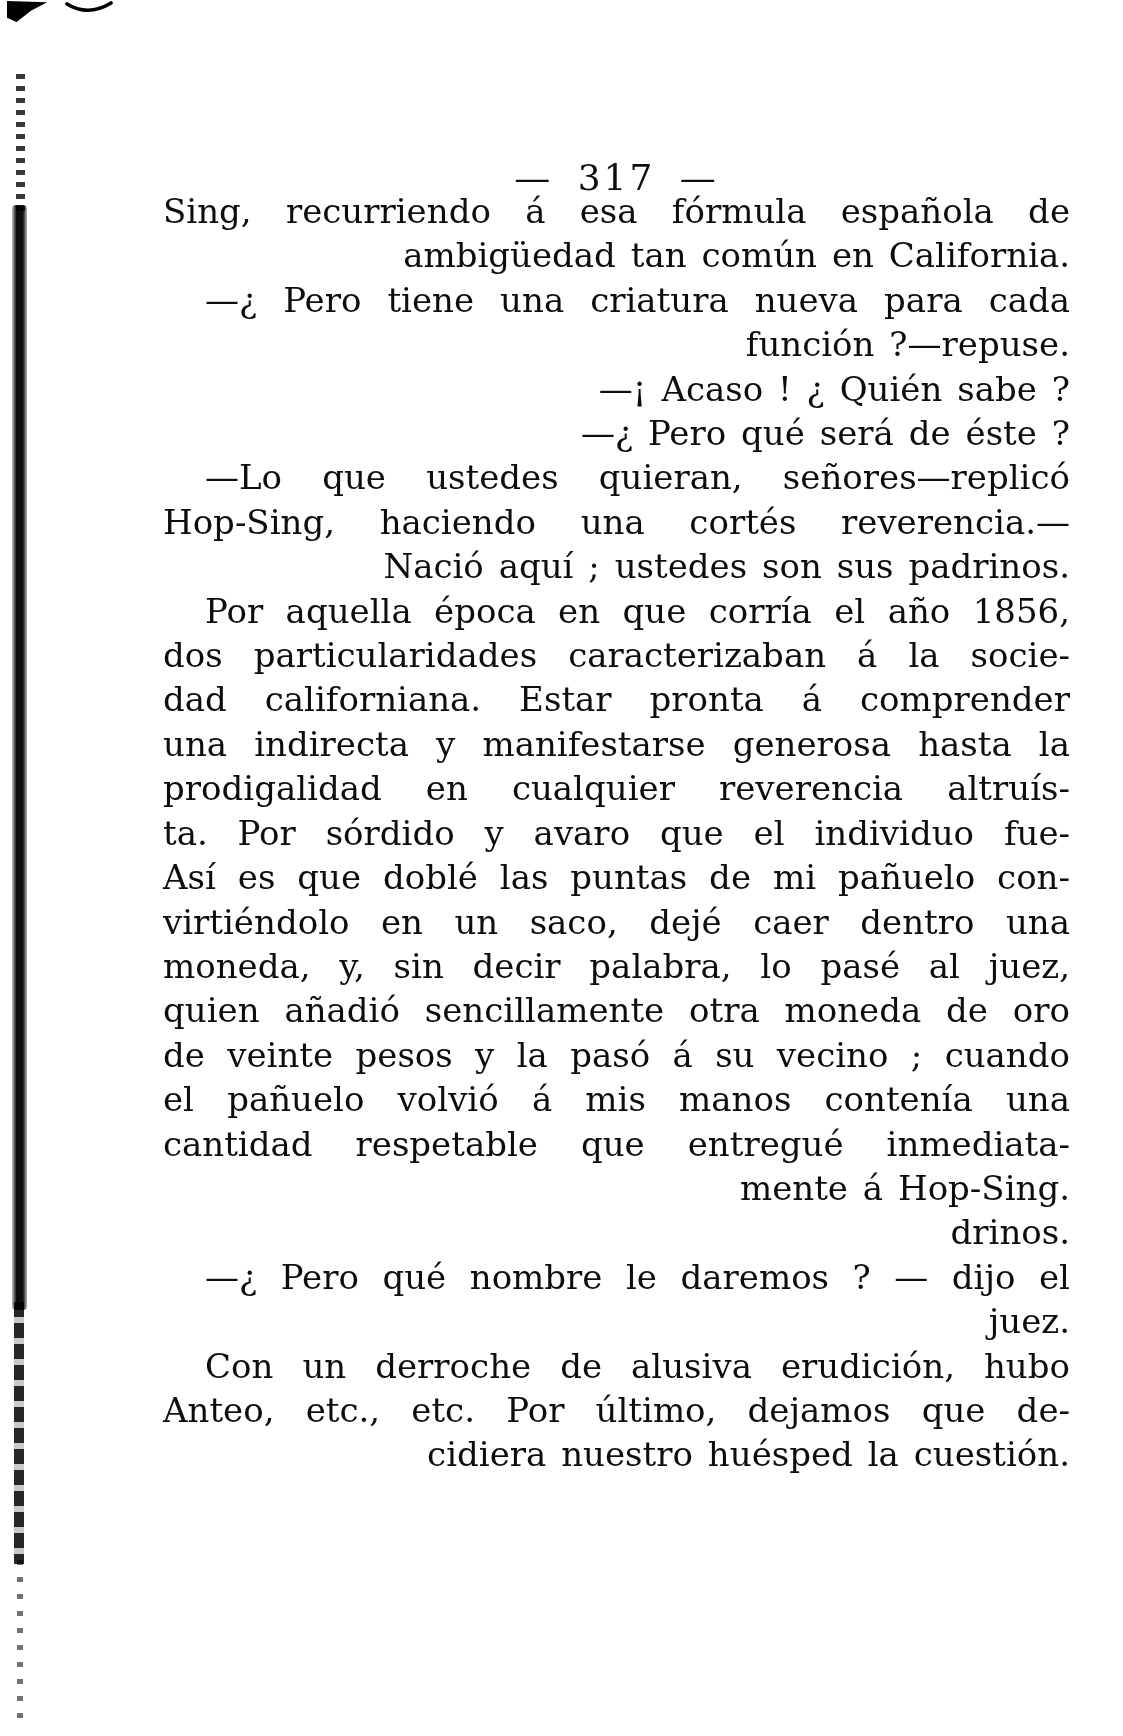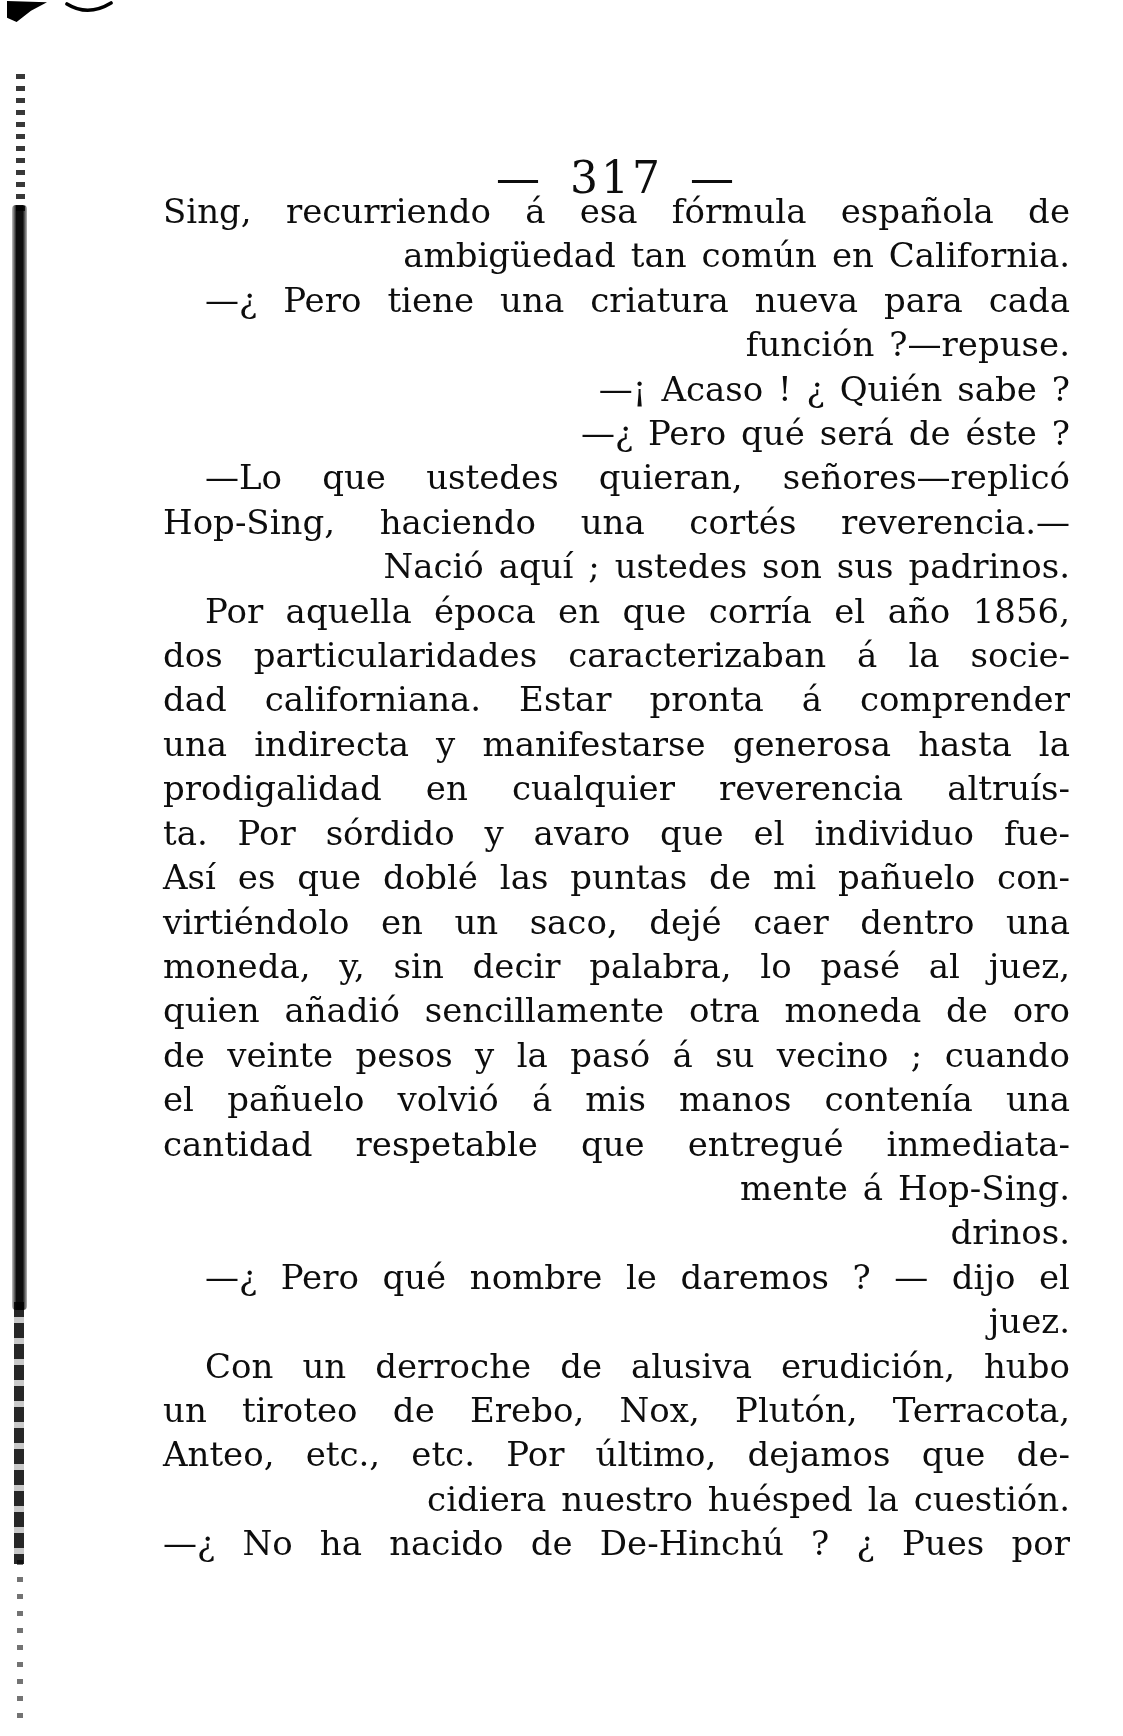--- a/index.html
+++ b/index.html
@@ -35,21 +35,21 @@
     background:repeating-linear-gradient(178deg,#000 0 15px,rgba(0,0,0,.25) 15px 21px);
   }
   .band-tail{
     left:17px;top:1560px;width:6px;height:168px;opacity:.55;
     background:repeating-linear-gradient(180deg,#000 0 5px,transparent 5px 17px);
   }
 
   
   .folio{
     position:absolute;left:163px;top:158px;width:907px;
-    text-align:center;font-size:44px;line-height:40px;
+    text-align:center;font-size:36px;line-height:40px;
     letter-spacing:3px;word-spacing:10px;
   }
   .body-text{
     position:absolute;left:163px;top:189px;width:907px;
     font-size:34px;line-height:44.4px;
     word-spacing:0.12em;
   }
   .line{text-align:right;text-justify:inter-word;}
   .line.j{text-align:justify;text-align-last:justify;}
   .line.i{text-indent:42px;}
@@ -91,19 +91,17 @@
     <div class="line j">moneda, y, sin decir palabra, lo pasé al juez,</div>
     <div class="line j">quien añadió sencillamente otra moneda de oro</div>
     <div class="line j">de veinte pesos y la pasó á su vecino ; cuando</div>
     <div class="line j">el pañuelo volvió á mis manos contenía una</div>
     <div class="line j">cantidad respetable que entregué inmediata-</div>
     <div class="line">mente á Hop-Sing.</div>
     <div class="line">drinos.</div>
     <div class="line j i">—¿ Pero qué nombre le daremos ? — dijo el</div>
     <div class="line">juez.</div>
     <div class="line j i">Con un derroche de alusiva erudición, hubo</div>
-    <div class="line j">un tiroteo de Erebo, Nox, Plutón, Terracota,</div>
     <div class="line j">Anteo, etc., etc. Por último, dejamos que de-</div>
     <div class="line">cidiera nuestro huésped la cuestión.</div>
-    <div class="line j">—¿ No ha nacido de De-Hinchú ? ¿ Pues por</div>
   </div>
 
 </div>
 
 </body></html>

